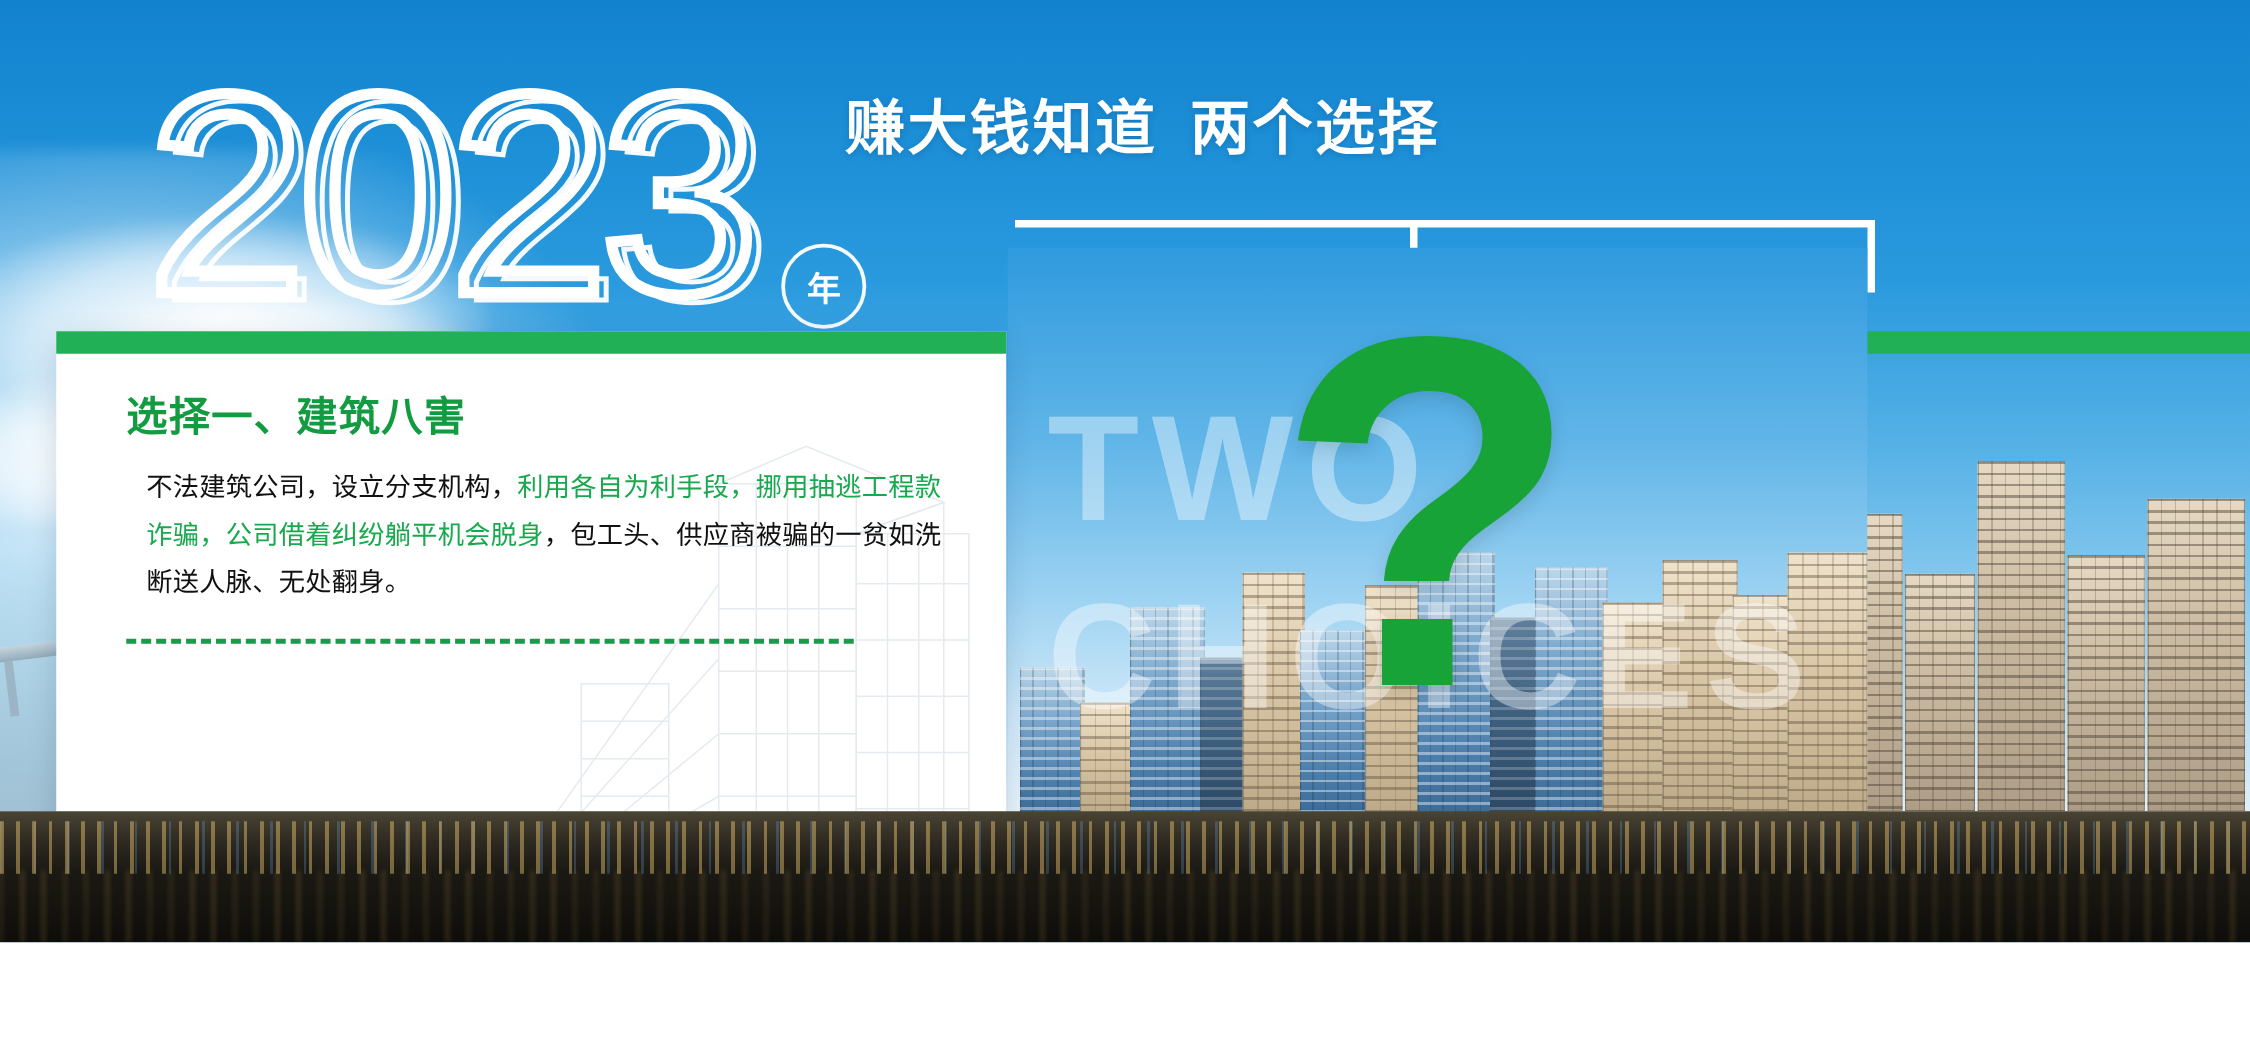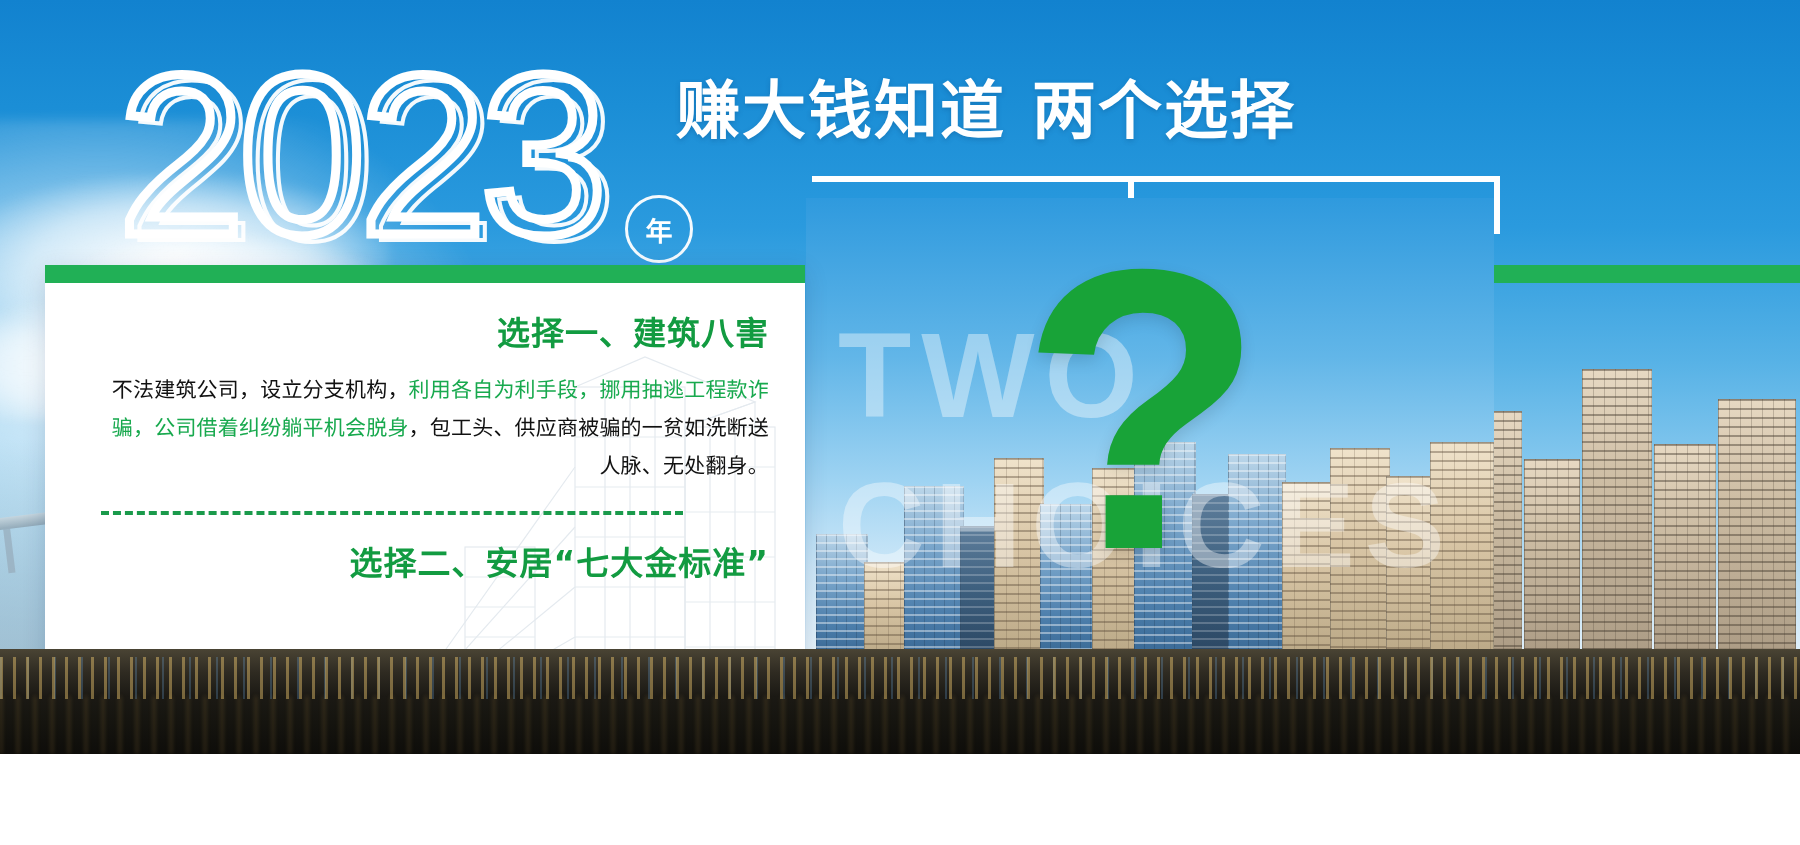--- a/index.html
+++ b/index.html
@@ -112,21 +112,21 @@
     border:3px solid rgba(255,255,255,.95);
     color:#fff;font-size:27px;font-weight:700;
     display:flex;align-items:center;justify-content:center;
     font-family:"Liberation Sans",sans-serif;
   }
 
   
   .headline{
     position:absolute;left:676px;top:78px;
     color:#ffffff;
-    font-size:64px;
+    font-size:48px;
     font-weight:700;
     letter-spacing:2px;
     line-height:1.05;
     white-space:nowrap;
     font-family:"DejaVu Sans","Liberation Sans",sans-serif;
     text-shadow:0 2px 5px rgba(0,60,110,.25);
   }
   .headline .gap{display:inline-block;width:26px;}
 
   .headline-rule{
@@ -240,35 +240,34 @@
     position:absolute;left:0;top:0;width:100%;height:18px;background:#21b056;
   }
   .blueprint{
     position:absolute;inset:18px 0 0 0;overflow:hidden;pointer-events:none;opacity:.55;
   }
   .blueprint svg{position:absolute;right:-20px;bottom:-30px;}
 
   .card-inner{
     position:relative;
     padding:42px 36px 0 56px;
-    text-align:right;
   }
   .sec-title{
     color:#129b41;
     font-size:33px;
     font-weight:700;
     letter-spacing:1px;
     margin:0 0 16px 0;
     font-family:"DejaVu Sans","Liberation Sans",sans-serif;
   }
   .sec-body{
     font-size:21px;
     line-height:38px;
     color:#111111;
-    margin:0;
+    margin:16px;
     letter-spacing:.2px;
     font-family:"DejaVu Sans","Liberation Sans",sans-serif;
   }
   .sec-body .hl{color:#18a94e;}
   .divider{
     margin:26px 0 22px 0;
     height:0;
     border-top:4px dashed #1a9a4b;
     width:582px;
   }
@@ -370,21 +369,20 @@
       </svg>
     </div>
 
     <div class="card-inner">
 
       <h2 class="sec-title">选择一、建筑八害</h2>
       <p class="sec-body"><span>不法建筑公司，设立分支机构，</span><span class="hl">利用各自为利手段，挪用抽逃工程款诈骗，公司借着纠纷躺平机会脱身</span><span>，包工头、供应商被骗的一贫如洗断送人脉、无处翻身。</span></p>
 
       <div class="divider"></div>
 
-      <h2 class="sec-title sec2">选择二、安居“七大金标准”</h2>
 
     </div>
   </div>
 
   <div class="green-right-bar"></div>
 
   <div class="bottom-strip">
     <div class="lights"></div>
     <div class="reflect"></div>
   </div>

